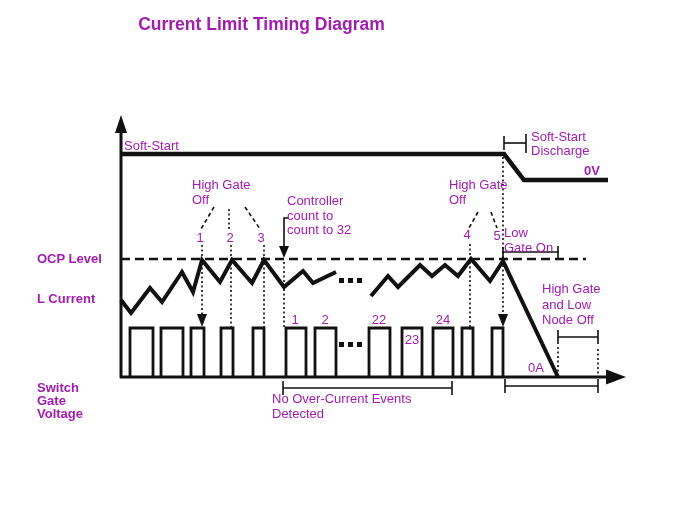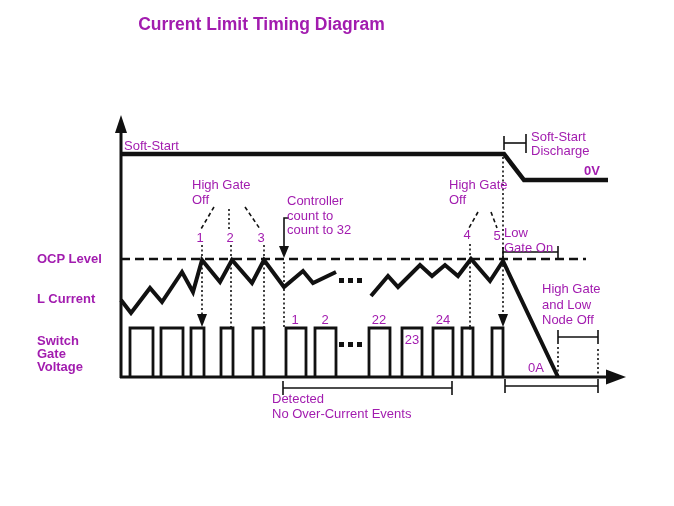--- a/index.html
+++ b/index.html
@@ -15,21 +15,21 @@
     position:absolute;top:14px;left:121px;width:281px;
     text-align:center;font-size:17.5px;font-weight:bold;letter-spacing:0px;
   }
   svg{position:absolute;left:0;top:0;}
   .lbl{position:absolute;font-size:13px;line-height:14px;white-space:nowrap;}
   .center{text-align:left;}
   .right{text-align:left;font-weight:bold;}
   .lh145{line-height:14.5px;}
   .lh15{line-height:15px;}
   .lh155{line-height:15.5px;}
-  .lh13{line-height:13px;}
+  .lh13{line-height:13px;margin-top:47px;}
   .tick{position:absolute;width:14px;text-align:center;font-size:13px;line-height:13px;}
   .pnum{position:absolute;width:20px;text-align:center;font-size:13px;line-height:13px;}
   .line{display:block;}
 </style>
 </head>
 <body>
 
 <div id="stage">
 
   <div id="title">Current Limit Timing Diagram</div>
@@ -194,22 +194,22 @@
 
   <div class="lbl center lh155" style="left:542px;top:281px;width:72px;">
     <span class="line">High Gate</span>
     <span class="line">and Low</span>
     <span class="line">Node Off</span>
   </div>
 
   <div class="lbl" style="left:528px;top:361px;">0A</div>
 
   <div class="lbl center lh15" style="left:272px;top:391px;width:190px;">
+    <span class="line">No Over-Current Events</span>
     <span class="line">Detected</span>
-    <span class="line">No Over-Current Events</span>
   </div>
 
 
   <div class="tick" style="left:193px;top:231px;">1</div>
   <div class="tick" style="left:223px;top:231px;">2</div>
   <div class="tick" style="left:254px;top:231px;">3</div>
   <div class="tick" style="left:460px;top:228px;">4</div>
   <div class="tick" style="left:490px;top:229px;">5</div>
 
   <div class="pnum" style="left:285px;top:313px;">1</div>

